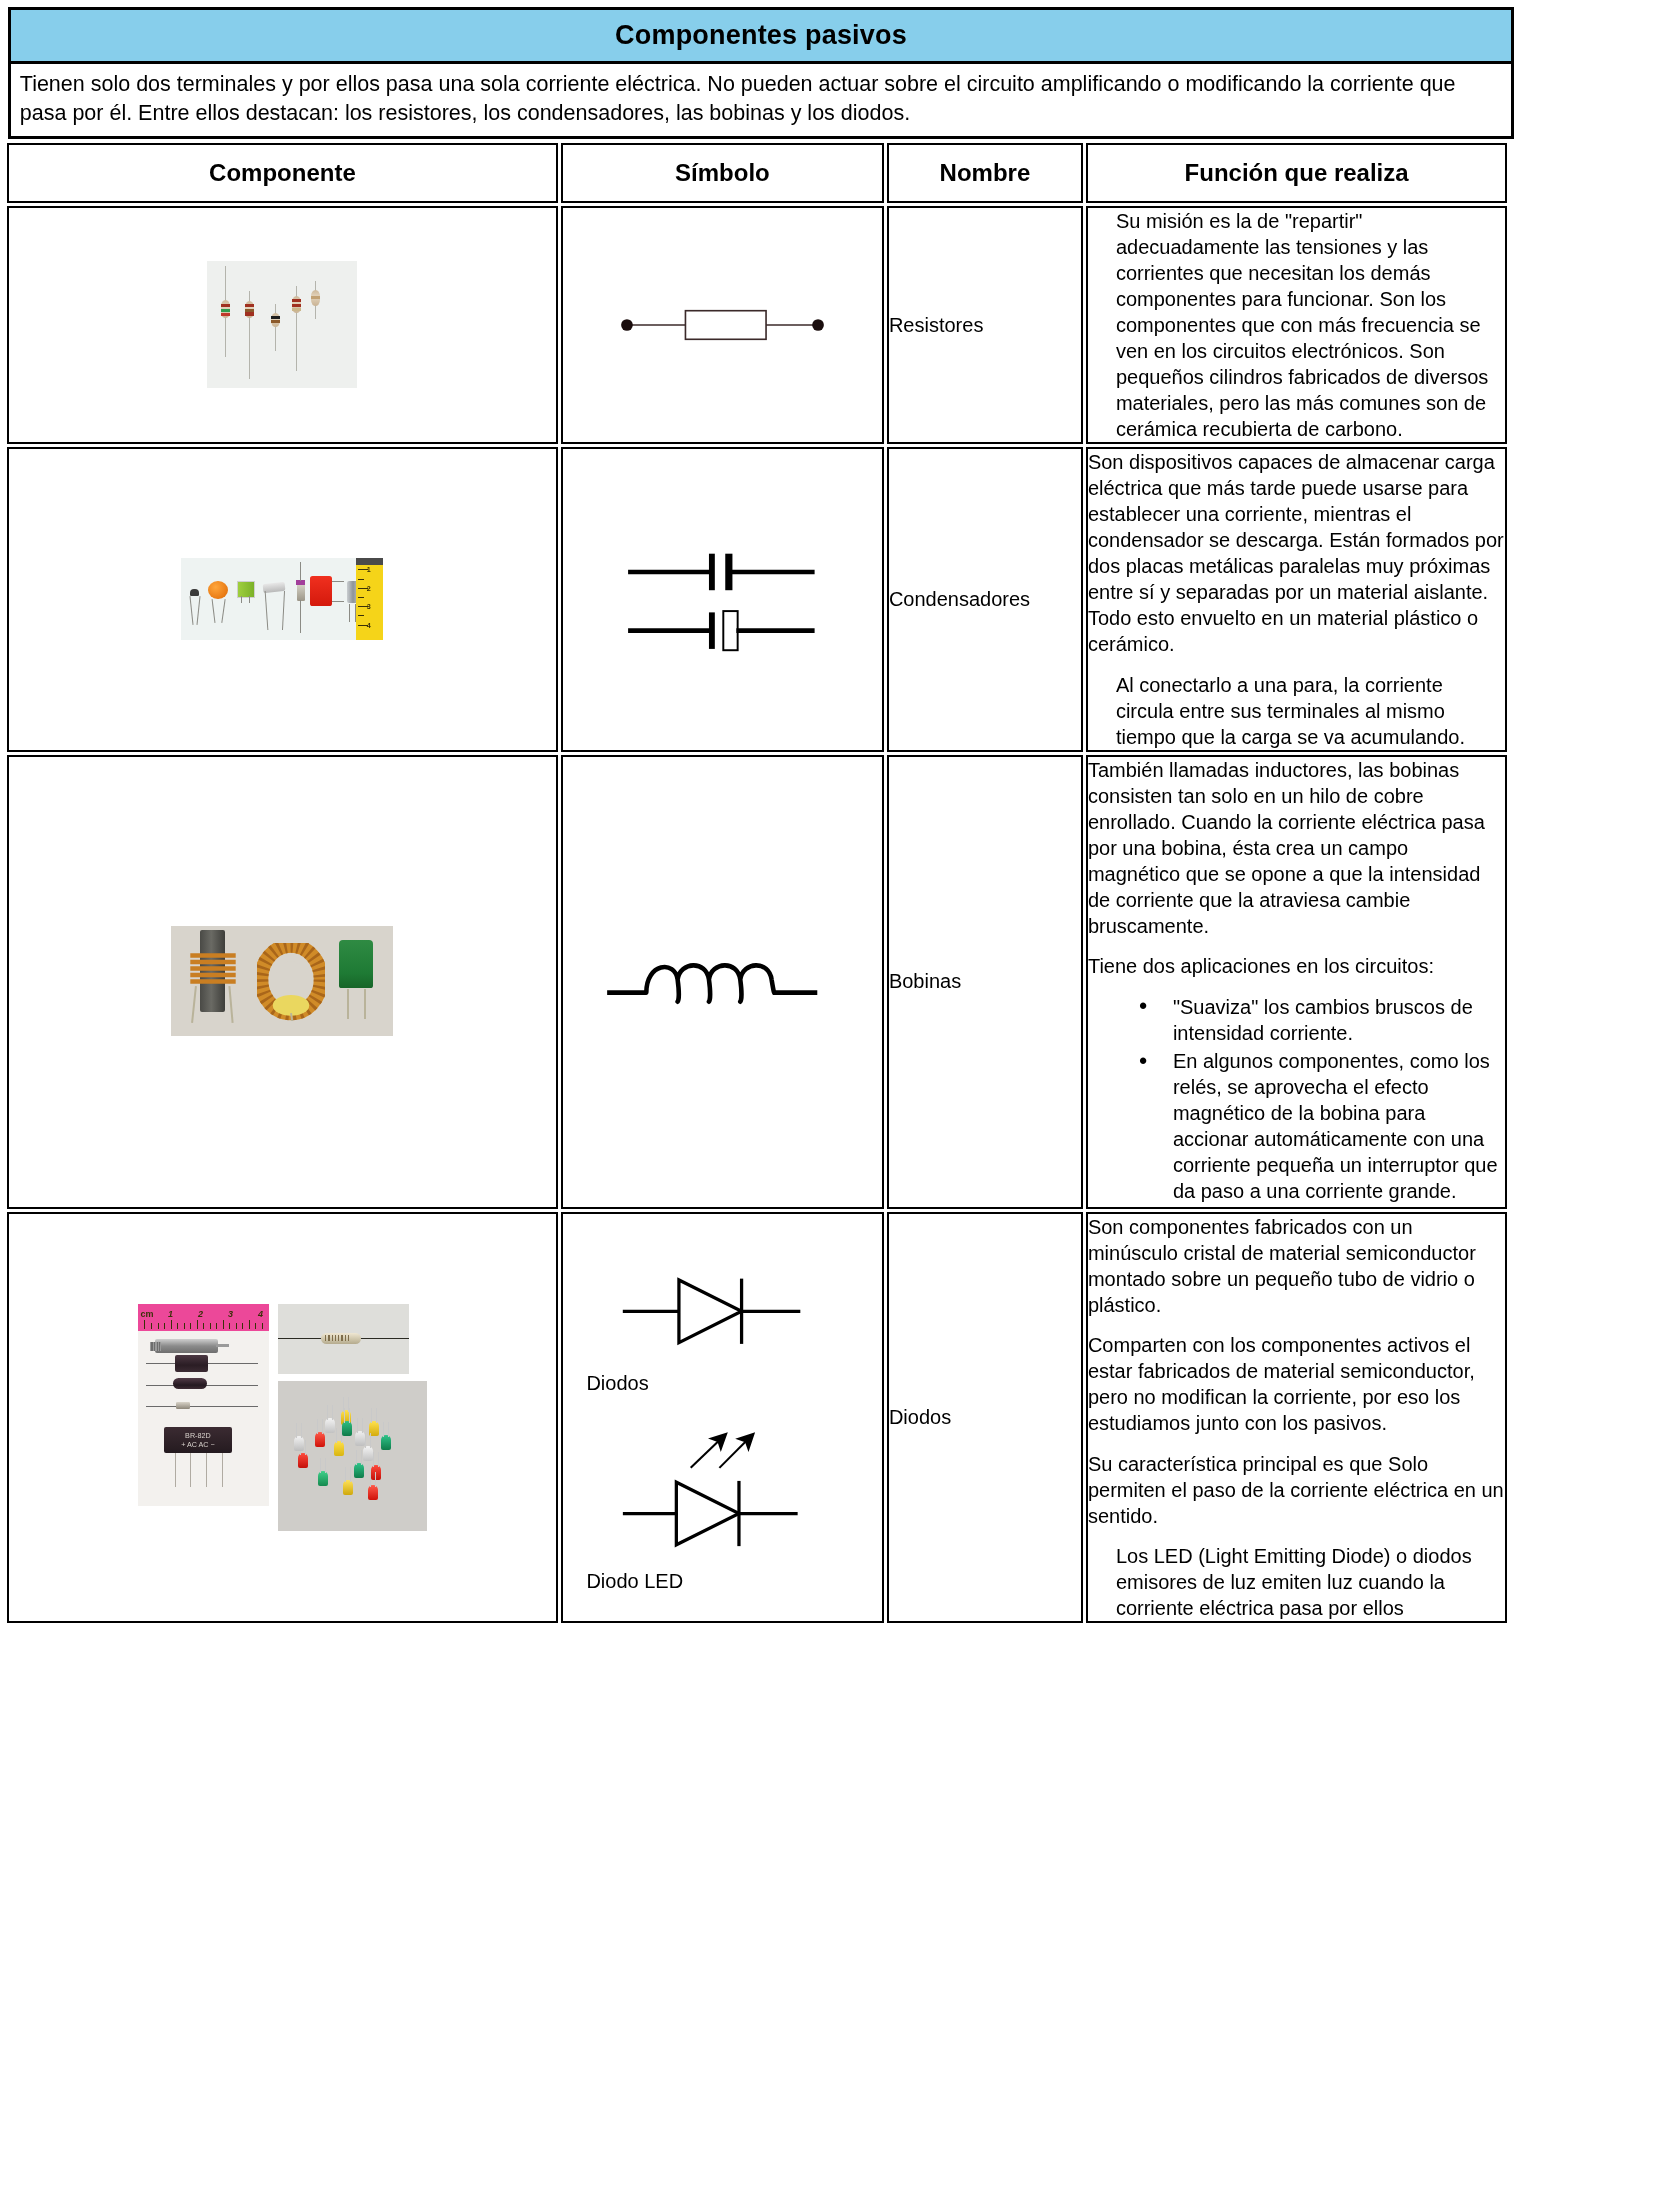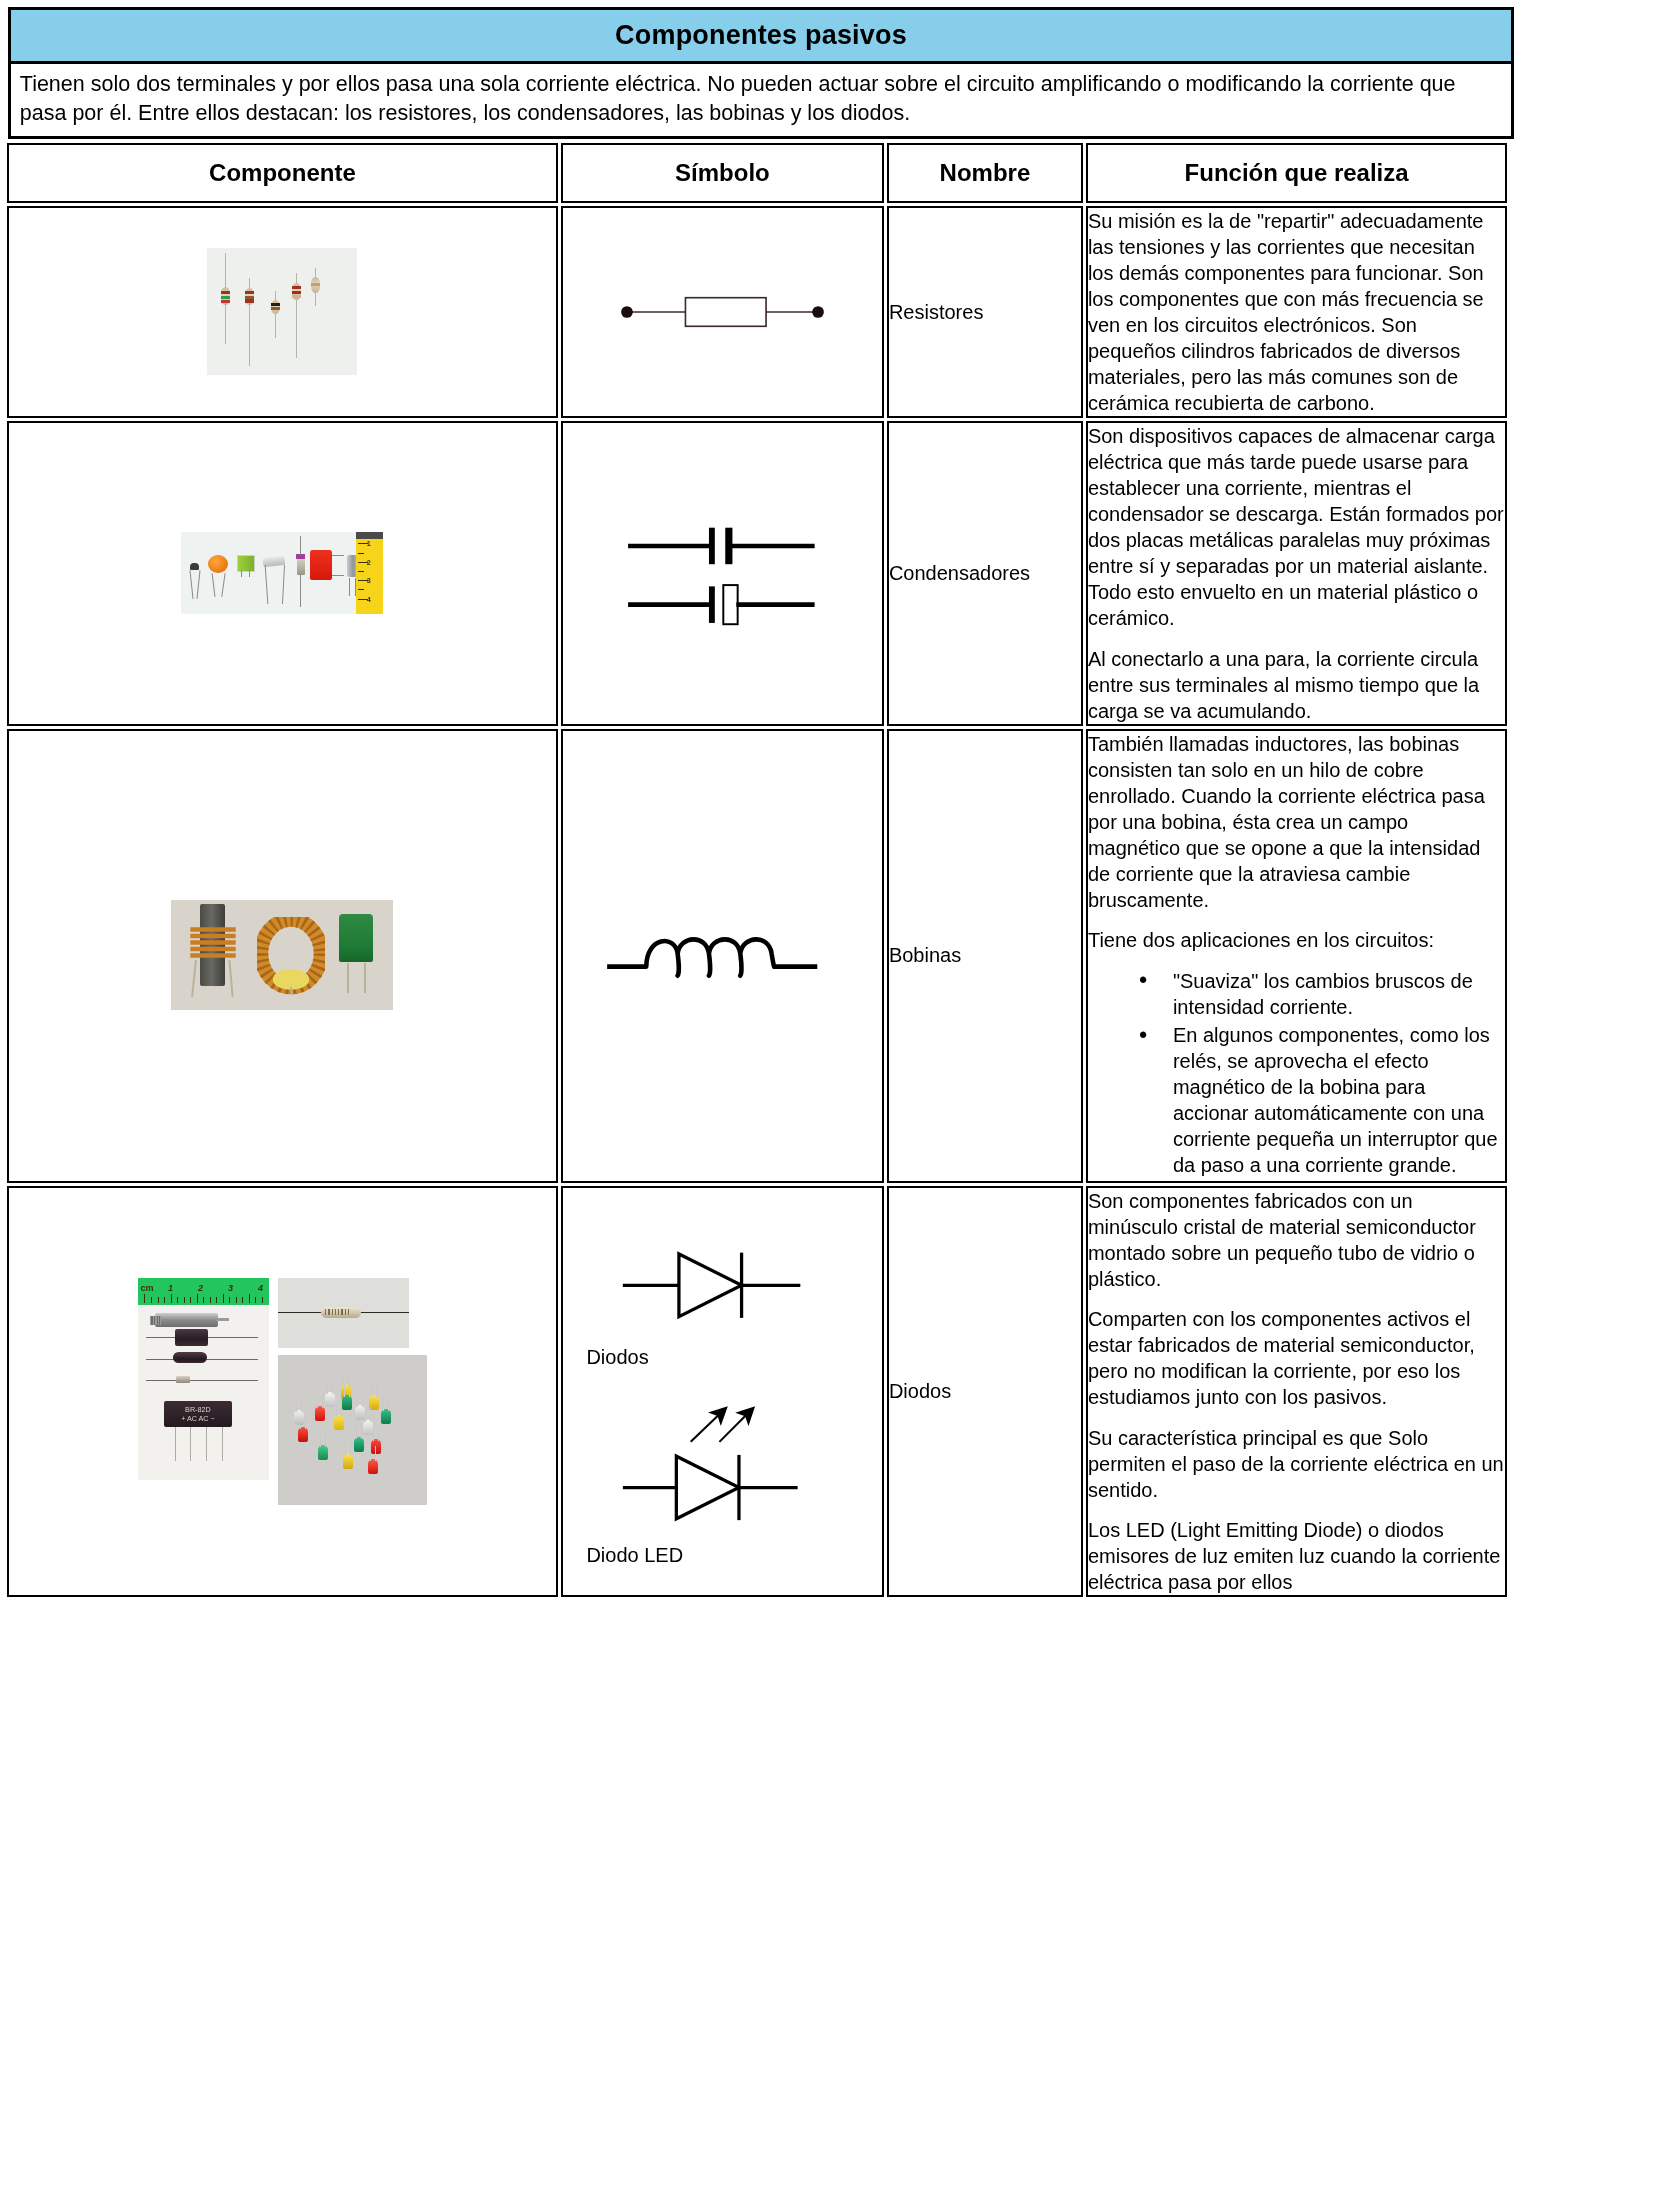--- a/index.html
+++ b/index.html
@@ -117,21 +117,21 @@
 
   
   .func-cell {
     font-size: 20px;
     line-height: 1.30;
     padding: 9px 11.7px 9px 11.7px;
     vertical-align: top;
     text-align: left;
   }
   .func-cell p { margin: 0 0 14.4px 0; }
-  .func-cell p:last-child { margin-bottom: 0; }
+  .func-cell p:last-child { margin-bottom: 0; margin-left: 28px; }
   .func-cell ul {
     margin: 0 0 0 0;
     padding-left: 51px;
     list-style: none;
   }
   .func-cell ul li {
     position: relative;
     margin-bottom: 2.6px;
     padding-left: 34px;
   }
@@ -177,21 +177,21 @@
   .ruler .cap-top { position:absolute; top:0; left:0; width:100%; height:7.2px; background:#4a4a4a; }
 
   
   .ph-ind { width: 222px; height: 110px; background:#d8d4cc; }
 
   
   .ph-diodes { width: 131px; height: 202px; background:#f3f1ee; }
   .ph-diode-glass { width: 131px; height: 70px; background:#dededa; }
   .ph-leds { width: 149px; height: 150px; background:#cfcdc9; }
   .ruler-h {
-    position:absolute; left:0; top:0; width:100%; height:27px; background:#22c55e;
+    position:absolute; left:0; top:0; width:100%; height:27px; background:#ec4899;
   }
   .ruler-h .tickv { position:absolute; bottom:1.3px; width:1px; background:#3a3108; }
   .ruler-h .numh { position:absolute; top:5.2px; font-size:9px; color:#3a3108; font-weight:bold; font-style:italic;}
 
   .led {
     position:absolute; width:10.4px; height:14.4px; border-radius:5.2px 5.2px 2px 2px;
   }
   .led .legs {
     position:absolute; left:2px; top:-13px; width:6.5px; height:14.4px;
   }

